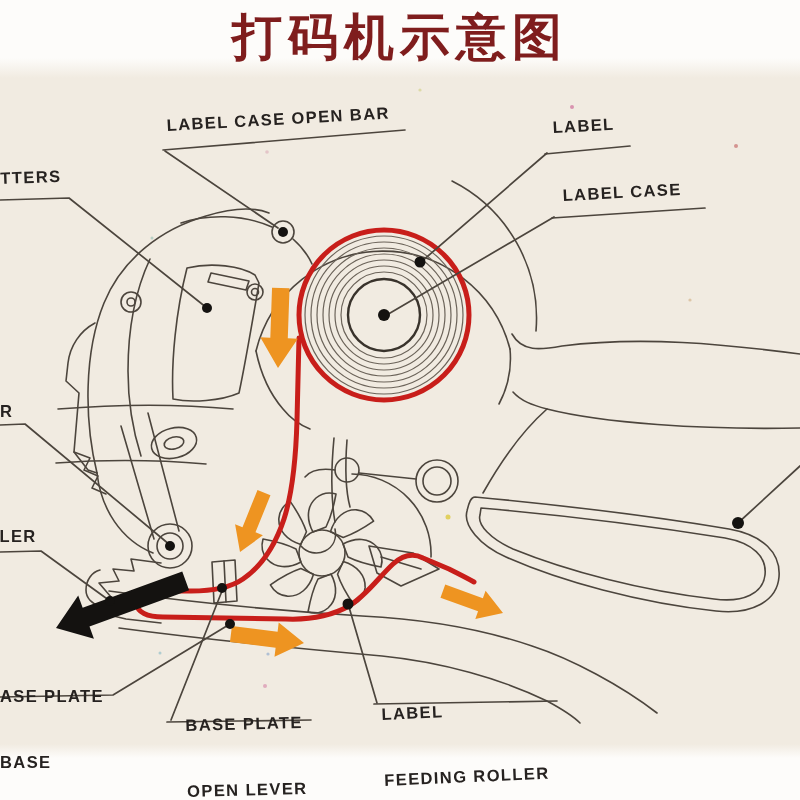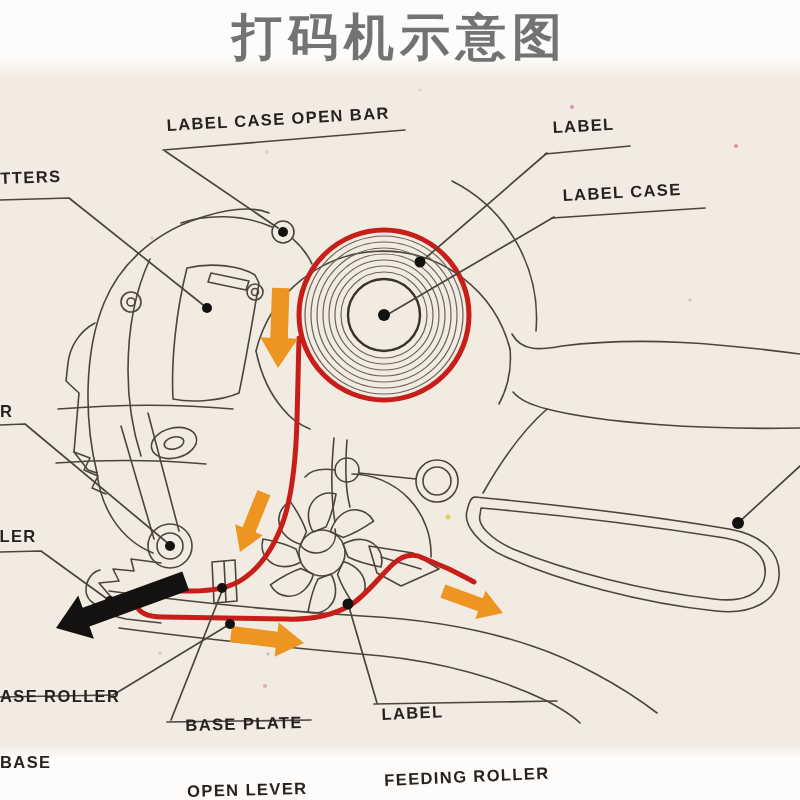--- a/index.html
+++ b/index.html
@@ -6,21 +6,21 @@
   body{width:800px;height:800px;overflow:hidden;position:relative;
        background:var(--paper,#f1ebe1);
        font-family:"Liberation Sans",sans-serif;}
   .stage{position:absolute;inset:0;width:800px;height:800px;overflow:hidden;}
   .strip-top{position:absolute;left:0;top:0;width:800px;height:80px;
      background:linear-gradient(to bottom,var(--white,#fdfcfa) 0 58px,var(--paper,#f1ebe1) 78px);}
   .strip-bottom{position:absolute;left:0;bottom:0;width:800px;height:56px;
      background:linear-gradient(to bottom,var(--paper,#f1ebe1) 0,var(--white,#fdfcfa) 14px);}
   .title{position:absolute;left:0;top:4px;width:100%;margin:0;text-align:center;
      font-family:"DejaVu Sans",sans-serif;font-weight:900;font-size:50px;
-     letter-spacing:6px;color:#737373;}
+     letter-spacing:6px;color:#7f1d1d;}
   .co{position:absolute;color:var(--ink,#262220);font-weight:700;font-size:16.5px;
       letter-spacing:1.4px;white-space:pre;transform-origin:left top;line-height:22px;}
   .co span{display:block;}
   svg{position:absolute;left:0;top:0;}
   .ln{stroke:var(--line,#4c453d);stroke-width:1.6;fill:none;stroke-linecap:round;stroke-linejoin:round;}
   .ring{stroke:var(--ring,#6b6359);stroke-width:1.2;fill:none;}
   .core{stroke:#39332c;stroke-width:2.4;fill:none;}
   .red{stroke:var(--red,#c81e1a);stroke-width:5;fill:none;stroke-linecap:round;stroke-linejoin:round;}
   .ld{stroke:var(--line,#4c453d);stroke-width:1.7;fill:none;stroke-linecap:round;stroke-linejoin:round;}
   .dot{fill:var(--black,#141210);}
@@ -200,21 +200,21 @@
 
   <div class="co" style="left:562px;top:184px;transform:rotate(-3deg);">LABEL CASE</div>
 
   <div class="co" style="left:0px;top:167px;transform:rotate(-2deg);">TTERS</div>
 
   <div class="co" style="left:0px;top:400px;">R</div>
 
   <div class="co" style="left:-12px;top:525px;">LLER</div>
 
   <div class="co" style="left:0px;top:641px;">
-    <span>ASE ROLLER</span>
+    <span>ASE PLATE</span>
     <span>BASE</span>
   </div>
 
   <div class="co" style="left:184px;top:670px;transform:rotate(-1.5deg);">
     <span>BASE PLATE</span>
     <span>OPEN LEVER</span>
   </div>
 
   <div class="co" style="left:379px;top:659px;transform:rotate(-2.5deg);">
     <span>LABEL</span>

